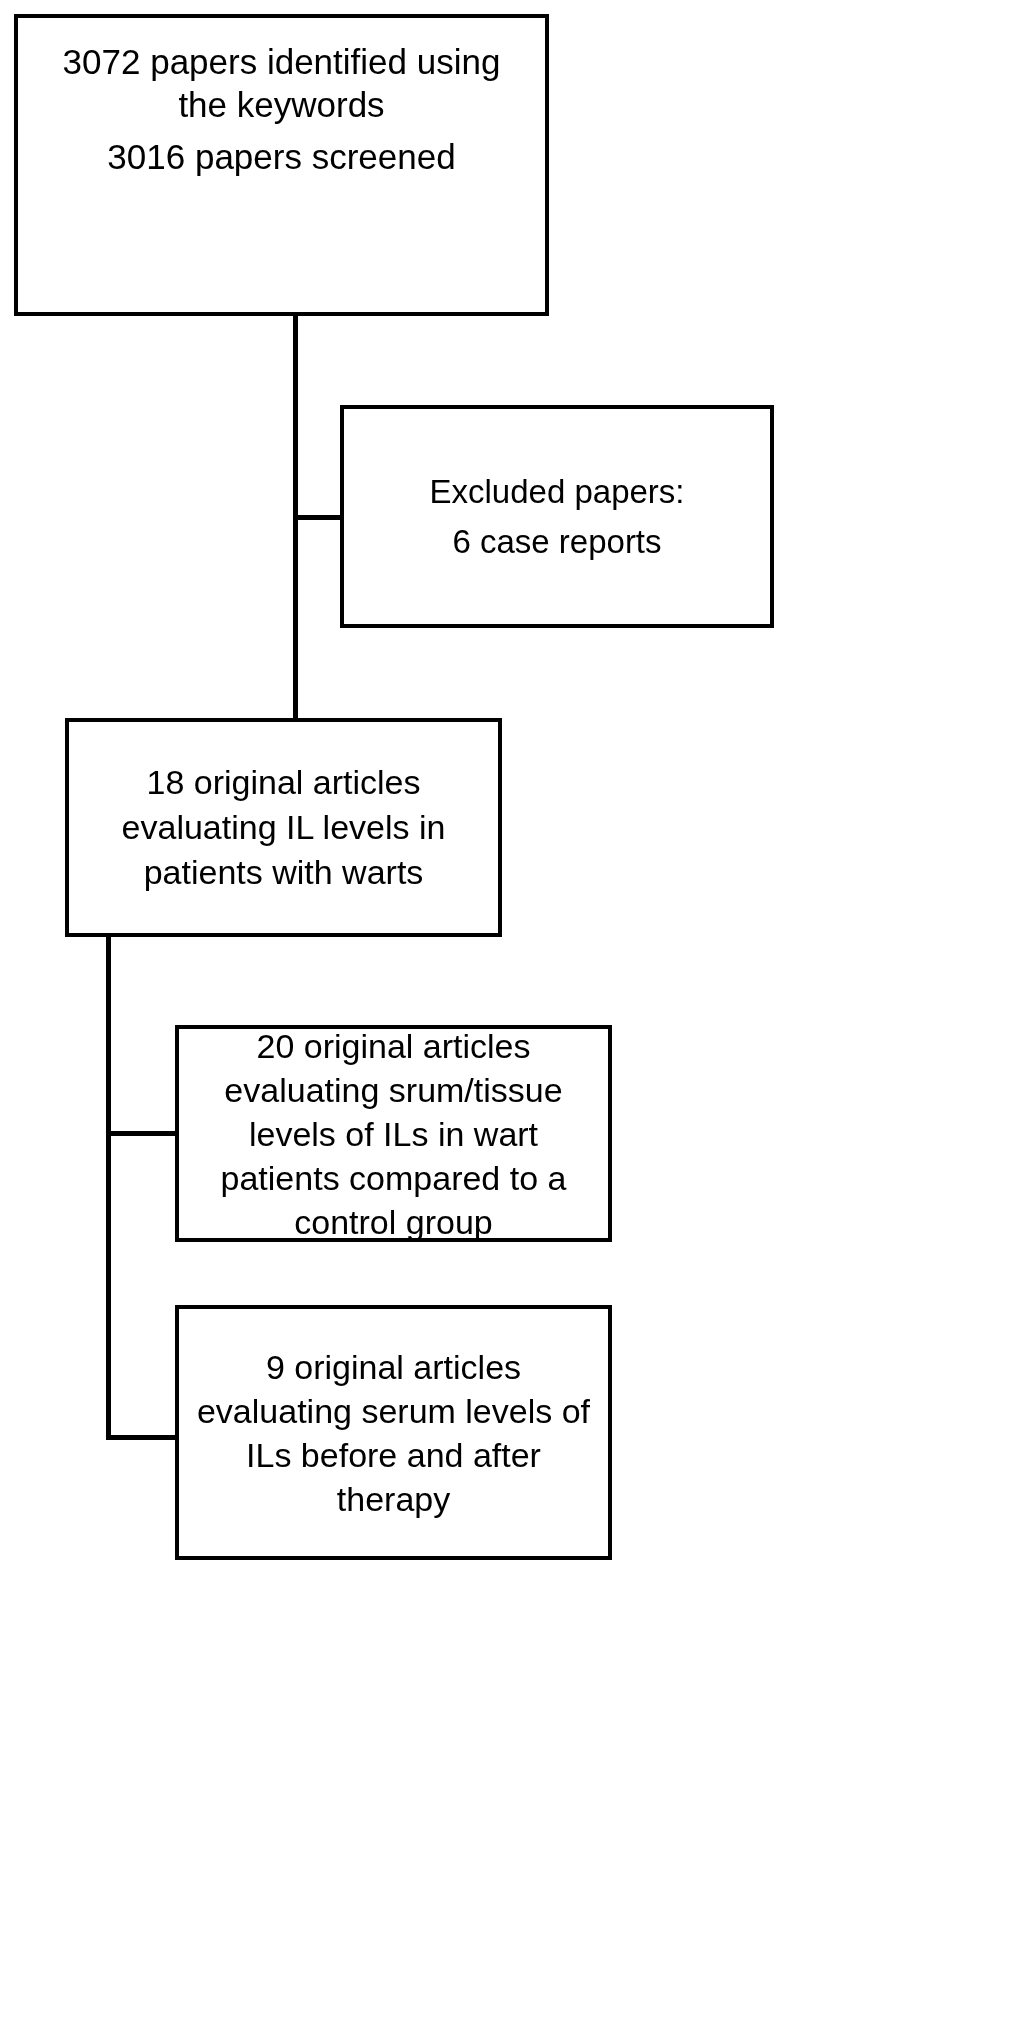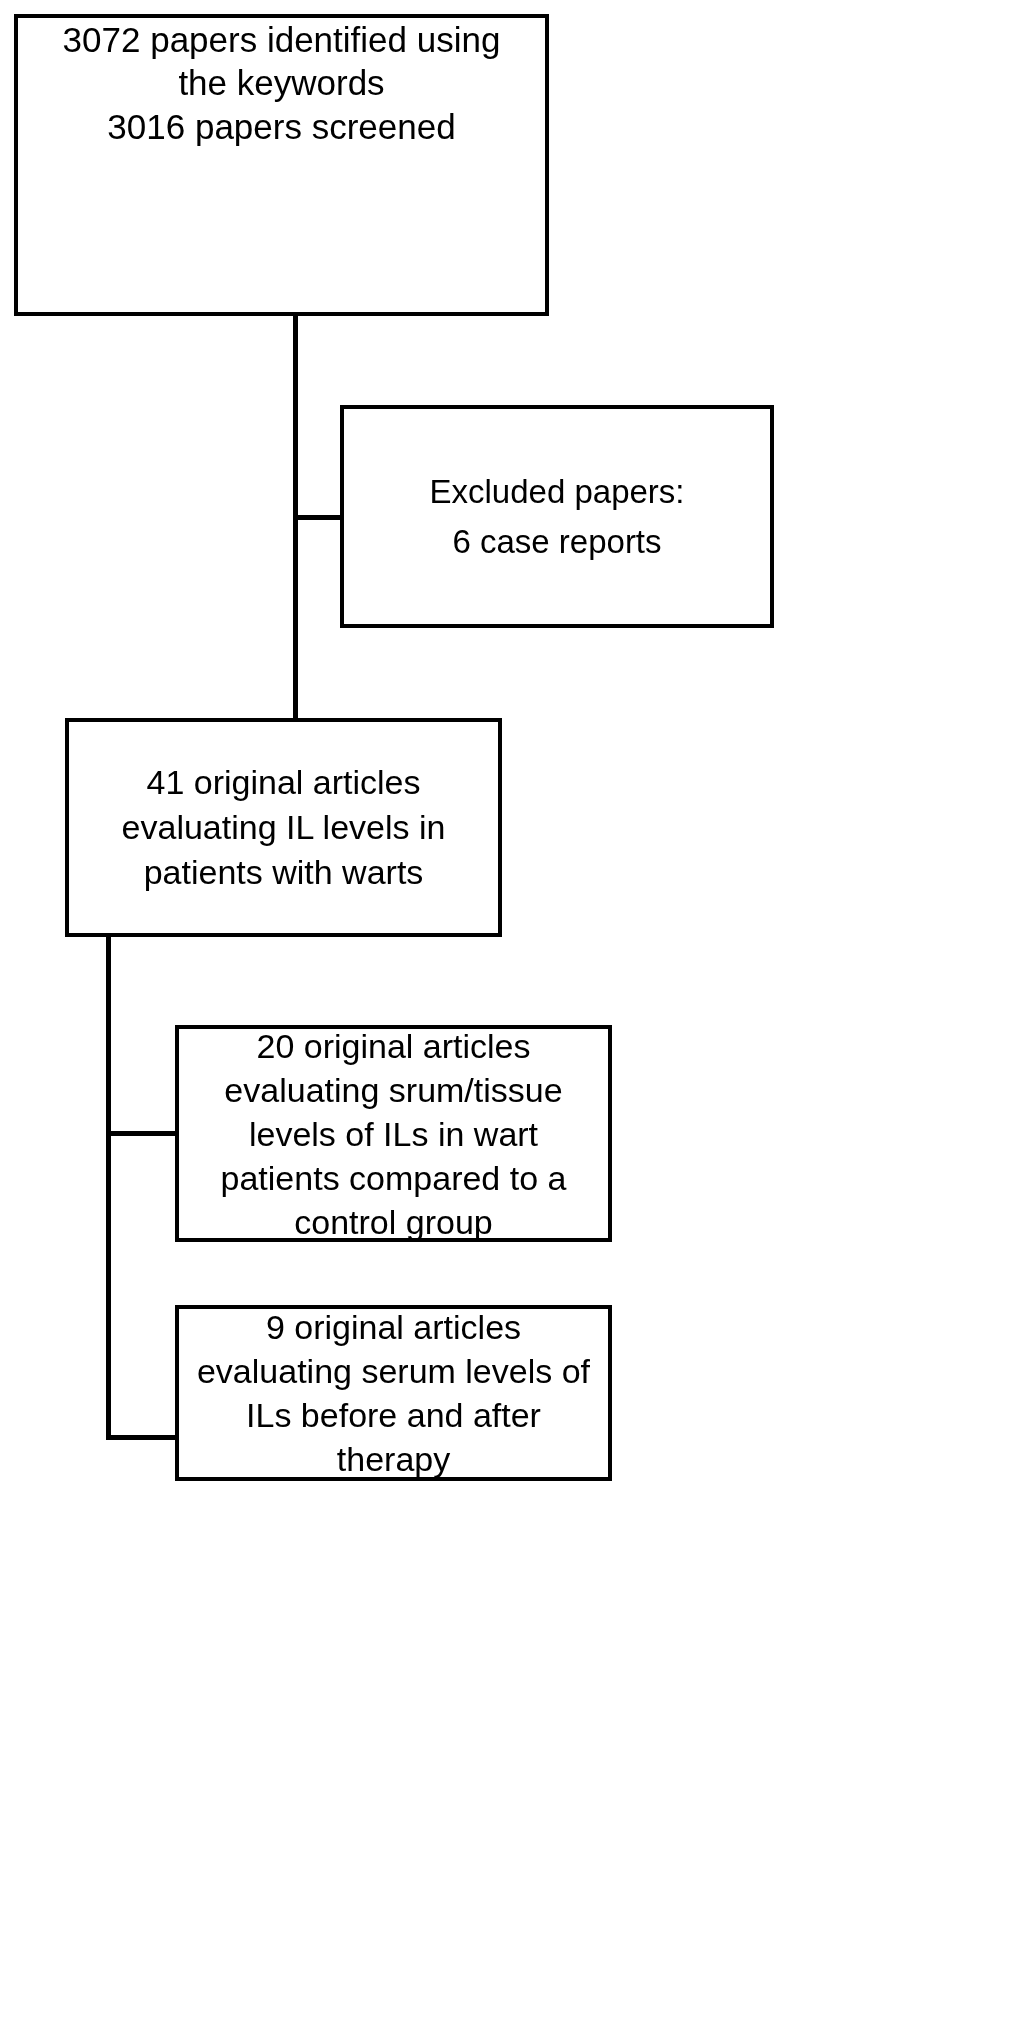--- a/index.html
+++ b/index.html
@@ -41,21 +41,21 @@
     white-space: pre;
   }
 
   
   #box-identification {
     left: 14px;
     top: 14px;
     width: 535px;
     height: 302px;
     justify-content: flex-start;
-    padding-top: 0;
+    padding-top: 22px;
   }
   #identified-line {
     font-size: 35px;
     line-height: 43px;
     width: 470px;
     white-space: normal;
     text-align: center;
     margin: 0 auto;
   }
   #dup-row {
@@ -93,21 +93,21 @@
     width: 0;
     height: 0;
     border-left: 16px solid transparent;
     border-right: 16px solid transparent;
     border-top: 34px solid #000000;
   }
   #screened-line {
     font-size: 35px;
     line-height: 42px;
     white-space: nowrap;
-    margin-top: 2px;
+    margin-top: 10px;
   }
 
   
   #box-excluded {
     left: 340px;
     top: 405px;
     width: 434px;
     height: 223px;
     justify-content: center;
   }
@@ -142,21 +142,21 @@
     line-height: 44px;
     width: 400px;
     white-space: normal;
   }
 
   
   #box-before-after {
     left: 175px;
     top: 1305px;
     width: 437px;
-    height: 176px;
+    height: 255px;
   }
   #box-before-after .multiline {
     font-size: 34px;
     line-height: 44px;
     width: 405px;
     white-space: normal;
   }
 
   
   #stem-main        { left: 293px; top: 316px; width: 5px;   height: 404px; }
@@ -183,21 +183,21 @@
 
     <div class="txt" id="screened-line">3016 papers screened</div>
   </div>
 
   <div class="box" id="box-excluded">
     <span class="txt">Excluded papers:</span>
     <span class="txt">6 case reports</span>
   </div>
 
   <div class="box" id="box-included">
-    <span class="multiline">41 original articles evaluating IL levels in patients with warts</span>
+    <span class="multiline">18 original articles evaluating IL levels in patients with warts</span>
   </div>
 
   <div class="box" id="box-serum-tissue">
     <span class="multiline">20 original articles evaluating srum/tissue levels of ILs in wart patients compared to a control group</span>
   </div>
 
   <div class="box" id="box-before-after">
     <span class="multiline">9 original articles evaluating serum levels of ILs before and after therapy</span>
   </div>
 

